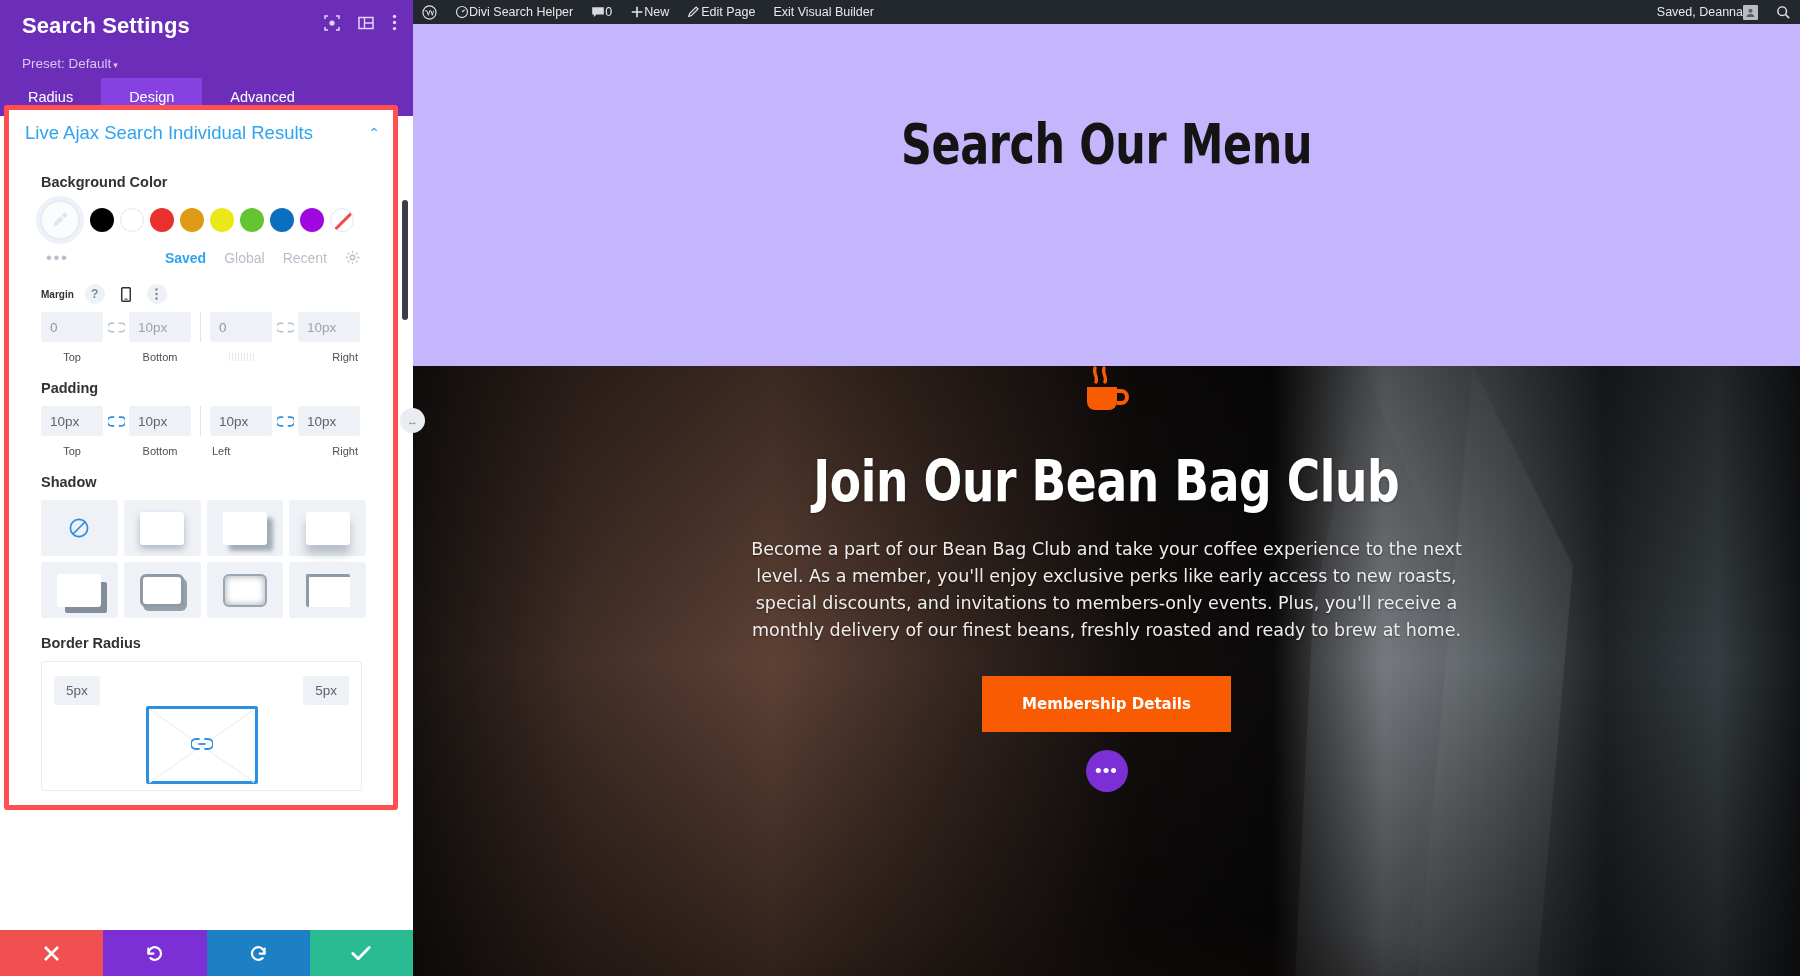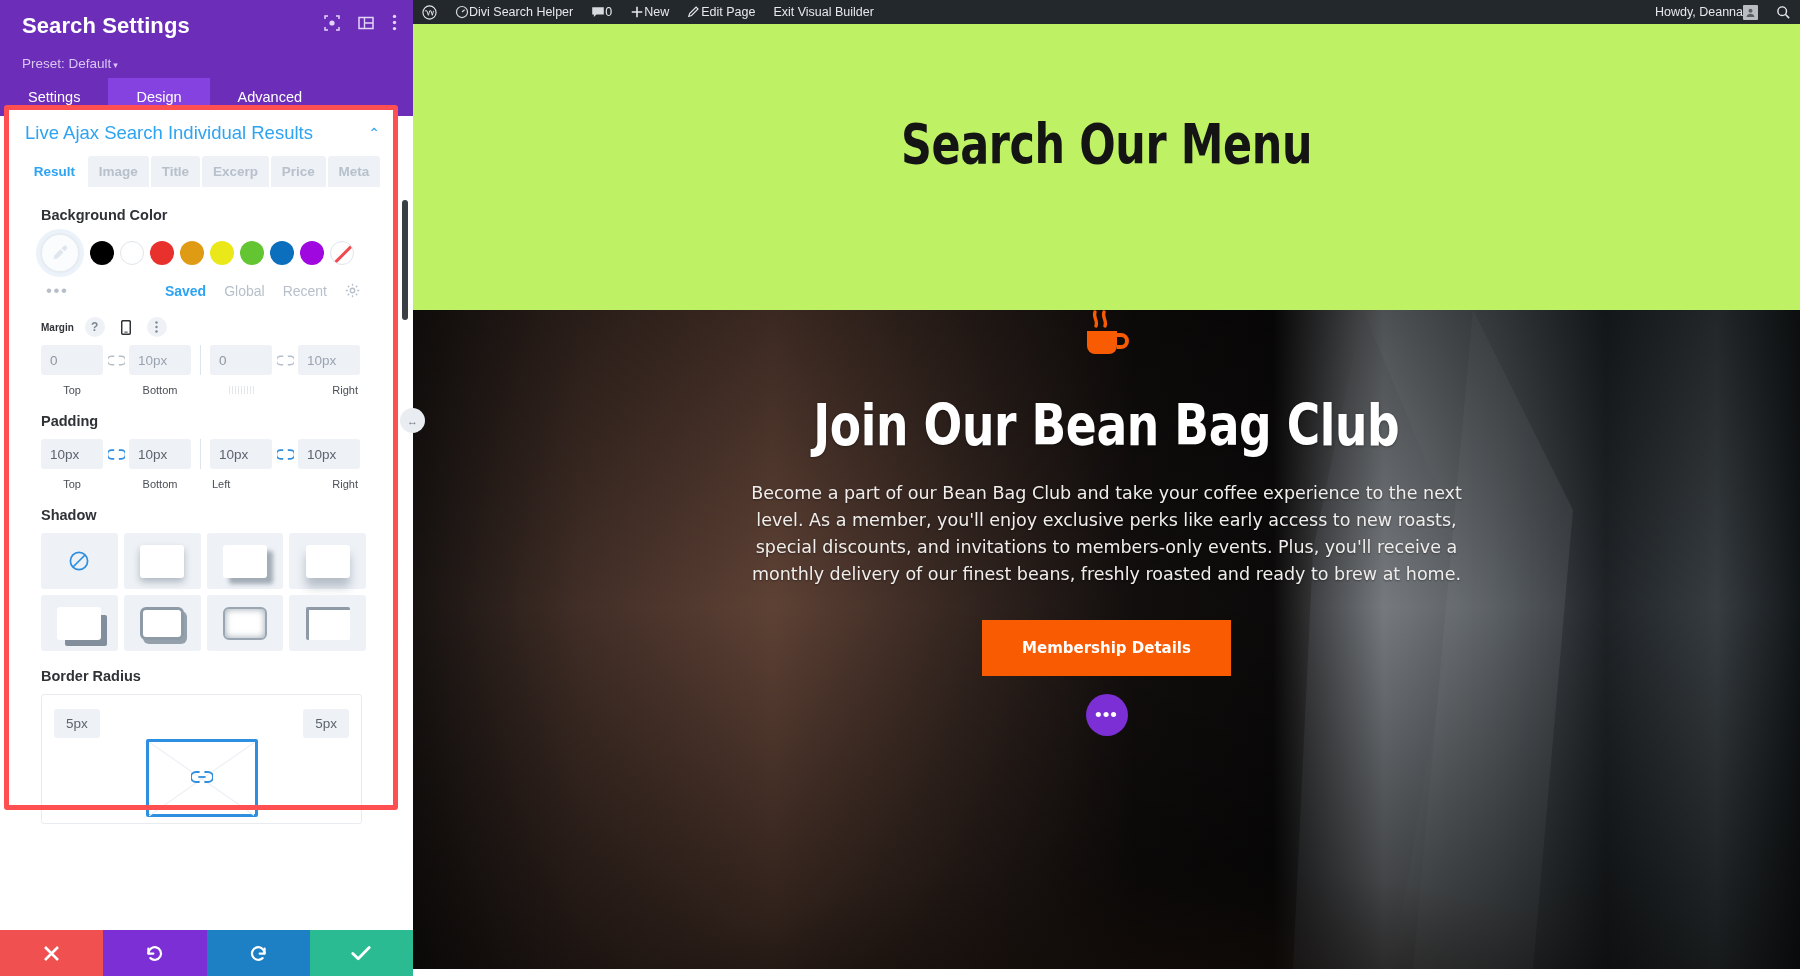--- a/index.html
+++ b/index.html
@@ -262,21 +262,21 @@
     width: 15px; height: 15px; background: #b9bdc2; border-radius: 1px;
     display:flex;align-items:center;justify-content:center;
   }
 
   
   .page {
     position: absolute; left: 413px; top: 24px;
     width: 1387px; height: 952px; background: #fff; overflow: hidden;
   }
   .white-section {
-    height: 286px; background: #bef264;
+    height: 342px; background: #c4b5fd;
     display: flex; flex-direction: column; align-items: center;
     padding-top: 88px;
   }
   .page-h1 {
     font-family: "DejaVu Sans", sans-serif;
     font-size: 55px; font-weight: 700; color: #141414;
     letter-spacing: -.5px;
     transform: scaleX(.78); transform-origin: center;
   }
   .search-wrap {
@@ -358,21 +358,21 @@
     </div>
     <div class="ab-item">
       <svg width="14" height="14" viewBox="0 0 16 16">
           <path d="M2 13l1-3.2L10.4 2.4l2.2 2.2L5.2 12z" fill="none" stroke="#e6e8eb" stroke-width="1.3"></path>
         </svg>
       <span>Edit Page</span>
     </div>
     <div class="ab-item">Exit Visual Builder</div>
     <div class="ab-spacer"></div>
     <div class="ab-item">
-      <span>Howdy, Deanna</span>
+      <span>Saved, Deanna</span>
       <span class="ab-avatar">
         <svg width="11" height="11" viewBox="0 0 12 12">
             <circle cx="6" cy="4" r="2.2" fill="#5b6068"></circle>
             <path d="M1.6 11c.5-2.6 2.3-3.7 4.4-3.7S9.9 8.4 10.4 11z" fill="#5b6068"></path>
           </svg>
       </span>
     </div>
     <div class="ab-item">
       <svg width="15" height="15" viewBox="0 0 16 16">
           <circle cx="6.6" cy="6.6" r="4.6" fill="none" stroke="#e6e8eb" stroke-width="1.5"></circle>
@@ -459,42 +459,34 @@
           <svg width="5" height="17" viewBox="0 0 5 17">
               <circle cx="2.5" cy="2.4" r="1.7" fill="#e3d5f7"></circle>
               <circle cx="2.5" cy="8.5" r="1.7" fill="#e3d5f7"></circle>
               <circle cx="2.5" cy="14.6" r="1.7" fill="#e3d5f7"></circle>
             </svg>
         </span>
       </div>
     </div>
 
     <div class="panel-tabs">
-      <div class="panel-tab">Settings</div>
+      <div class="panel-tab">Radius</div>
       <div class="panel-tab active">Design</div>
       <div class="panel-tab">Advanced</div>
     </div>
 
     <div class="panel-body">
 
       <div class="toggle-row">
         <span class="toggle-title">Live Ajax Search Individual Results</span>
         <span class="toggle-right">
           <span class="chevron-up">⌃</span>
         </span>
       </div>
 
-      <div class="subtabs">
-        <div class="subtab active">Result</div>
-        <div class="subtab">Image</div>
-        <div class="subtab">Title</div>
-        <div class="subtab">Excerp</div>
-        <div class="subtab">Price</div>
-        <div class="subtab">Meta</div>
-      </div>
 
       <div class="section-pad">
 
         <div class="field-label">Background Color</div>
         <div class="swatch-row">
           <div class="swatch picker">
             <svg width="18" height="18" viewBox="0 0 18 18">
                 <path d="M12.5 2.2a2.2 2.2 0 0 1 3.1 3.1l-2 2-3.1-3.1zM9.4 5.3l3.1 3.1-6.1 6.1-3.8.7.7-3.8z" fill="#dfe6ee"></path>
               </svg>
           </div>

